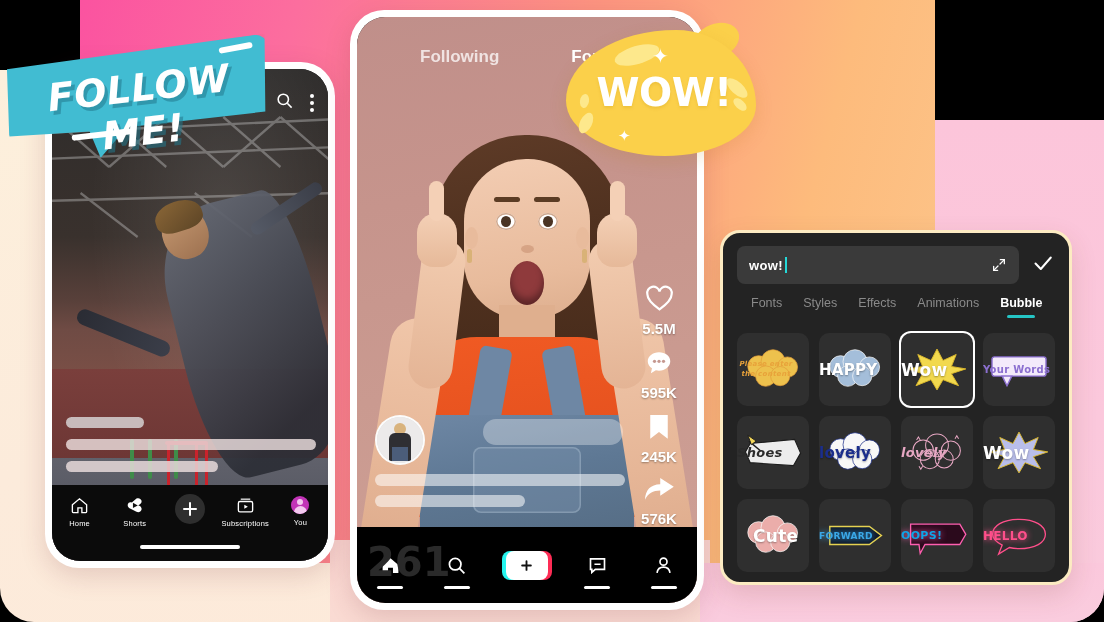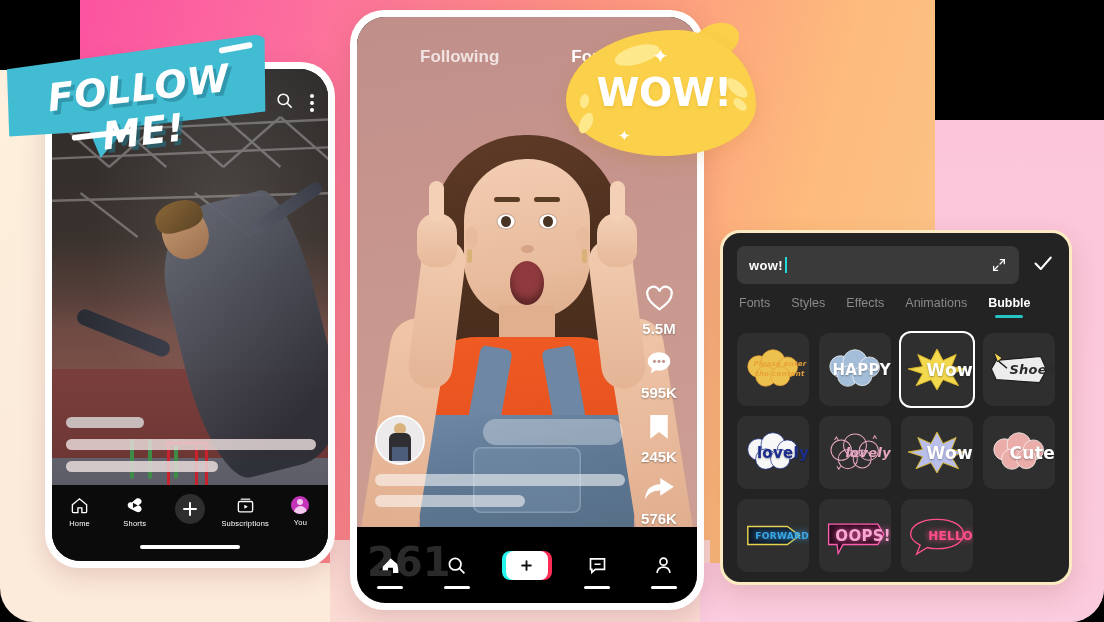--- a/index.html
+++ b/index.html
@@ -151,29 +151,29 @@
 
   
   #editor{position:absolute;left:720px;top:230px;width:352px;height:355px;
     background:#232323;border-radius:20px;border:3px solid #FCEBC2;box-sizing:border-box;
     box-shadow:0 10px 26px rgba(120,60,40,.16);}
   .ed-inputrow{position:absolute;left:14px;top:13px;right:14px;display:flex;align-items:center;gap:12px;}
   .ed-input{flex:1;height:38px;background:#3A3A3A;border-radius:8px;display:flex;align-items:center;
     padding:0 12px;box-sizing:border-box;position:relative;}
   .ed-input .val{color:#fff;font-size:13px;font-weight:bold;letter-spacing:.4px;}
   .ed-caret{display:inline-block;width:2px;height:16px;background:#25D8D8;margin-left:2px;vertical-align:-3px;}
-  .ed-tabs{position:absolute;left:16px;top:63px;right:16px;display:flex;gap:21px;align-items:flex-end;}
+  .ed-tabs{position:absolute;left:28px;top:63px;right:16px;display:flex;gap:21px;align-items:flex-end;}
   .ed-tab{color:#8A8A8A;font-size:12.5px;padding-bottom:8px;position:relative;}
   .ed-tab.on{color:#fff;font-weight:bold;}
   .ed-tab.on:after{content:"";position:absolute;left:50%;bottom:0;transform:translateX(-50%);
     width:28px;height:3px;border-radius:2px;background:#25C5C5;}
   .ed-grid{position:absolute;left:14px;top:100px;right:14px;display:grid;
     grid-template-columns:repeat(4,1fr);gap:10px;}
   .ed-cell{height:73px;background:#2F2F2F;border-radius:10px;position:relative;
-    display:flex;align-items:center;justify-content:flex-end;overflow:hidden;box-sizing:border-box;}
+    display:flex;align-items:center;justify-content:flex-start;overflow:hidden;box-sizing:border-box;}
   .ed-cell.sel{box-shadow:0 0 0 2px #fff;}
   .st-label{font-size:12px;font-weight:bold;letter-spacing:.3px;position:relative;z-index:3;
     font-family:"DejaVu Sans",sans-serif;white-space:nowrap;}
 </style>
 </head>
 <body>
 
 <div id="stage">
 
   <div class="bg-cream"></div>
@@ -481,20 +481,27 @@
           <div class="st-label" style="color: rgb(255, 255, 255); font-size: 15px; text-shadow: rgba(0, 0, 0, 0.35) 0px 1px 2px;">HAPPY</div>
         </div>
         <div class="ed-cell sel">
           <div style="position: absolute; inset: 6px;"><svg viewBox="0 0 100 70" style="width:100%;height:100%">
       <polygon points="50,1 60,20 82,10 74,30 98,34 74,42 86,62 60,52 50,69 40,52 15,62 26,42 2,34 26,30 18,10 40,20" fill="#F2D94E" stroke="#D9B72C" stroke-width="1.6"></polygon>
             </svg></div>
           <div class="st-label" style="color: rgb(255, 255, 255); font-size: 17px; text-shadow: rgba(0, 0, 0, 0.35) 0px 1px 2px;">Wow</div>
         </div>
         <div class="ed-cell">
           <div style="position: absolute; inset: 6px;"><svg viewBox="0 0 100 70" style="width:100%;height:100%">
+      <rect x="5" y="14" width="90" height="32" rx="4" fill="#F3EAFB" stroke="#8B6FD0" stroke-width="2.4"></rect>
+      <polygon points="22,46 30,62 38,46" fill="#F3EAFB" stroke="#8B6FD0" stroke-width="2.4"></polygon>
+            </svg></div>
+          <div class="st-label" style="color: rgb(139, 111, 208); font-size: 10px;">Your Words</div>
+        </div>
+        <div class="ed-cell">
+          <div style="position: absolute; inset: 6px;"><svg viewBox="0 0 100 70" style="width:100%;height:100%">
       <polygon points="12,20 86,13 96,36 84,57 12,52 4,34" fill="#EDEDED" stroke="#1d1d1d" stroke-width="2"></polygon>
       <path d="M10 16 L30 33" stroke="#1d1d1d" stroke-width="2.4"></path>
       <polygon points="8,6 22,16 14,22" fill="#F2D65B" stroke="#1d1d1d" stroke-width="1.6"></polygon>
             </svg></div>
           <div class="st-label" style="color: rgb(43, 43, 43); font-size: 13px; font-style: italic;">Shoes</div>
         </div>
         <div class="ed-cell">
           <div style="position: absolute; inset: 6px;"><svg viewBox="0 0 100 70" style="width:100%;height:100%">
       <g fill="#FFFFFF" stroke="#1B2E8C" stroke-width="1.2" opacity=".97">
       <circle cx="26" cy="30" r="18"></circle>
@@ -540,21 +547,21 @@
         <div class="ed-cell">
           <div style="position: absolute; inset: 6px;"><svg viewBox="0 0 100 70" style="width:100%;height:100%">
       <polygon points="8,20 74,20 94,35 74,50 8,50" fill="#101828" stroke="#E9D34E" stroke-width="2.4"></polygon>
             </svg></div>
           <div class="st-label" style="color: rgb(58, 168, 232); font-size: 9px; text-shadow: rgb(58, 168, 232) 0px 0px 6px;">FORWARD</div>
         </div>
         <div class="ed-cell">
           <div style="position: absolute; inset: 6px;"><svg viewBox="0 0 100 70" style="width:100%;height:100%">
       <polygon points="6,16 88,16 98,33 88,50 30,50 22,65 20,50 6,50" fill="#2B0A1C" stroke="#FF5FB0" stroke-width="2.2"></polygon>
             </svg></div>
-          <div class="st-label" style="color: #f9a8d4; font-size: 15px; text-shadow: rgb(255, 95, 176) 0px 0px 6px;">OOPS!</div>
+          <div class="st-label" style="color: #0ea5e9; font-size: 11px; text-shadow: rgb(255, 95, 176) 0px 0px 6px;">OOPS!</div>
         </div>
         <div class="ed-cell">
           <div style="position: absolute; inset: 6px;"><svg viewBox="0 0 100 70" style="width:100%;height:100%">
       <path d="M50 8 C77 8 94 19 94 33 C94 47 77 57 50 57 C44 57 39 56.5 34 55 L16 66 L22 51 C12 46 6 40 6 33 C6 19 23 8 50 8z" fill="none" stroke="#FF4F8B" stroke-width="2.2"></path>
             </svg></div>
           <div class="st-label" style="color: rgb(255, 79, 139); font-size: 12px; text-shadow: rgb(255, 79, 139) 0px 0px 6px;">HELLO</div>
         </div>
       </div>
   </div>
 </div>

